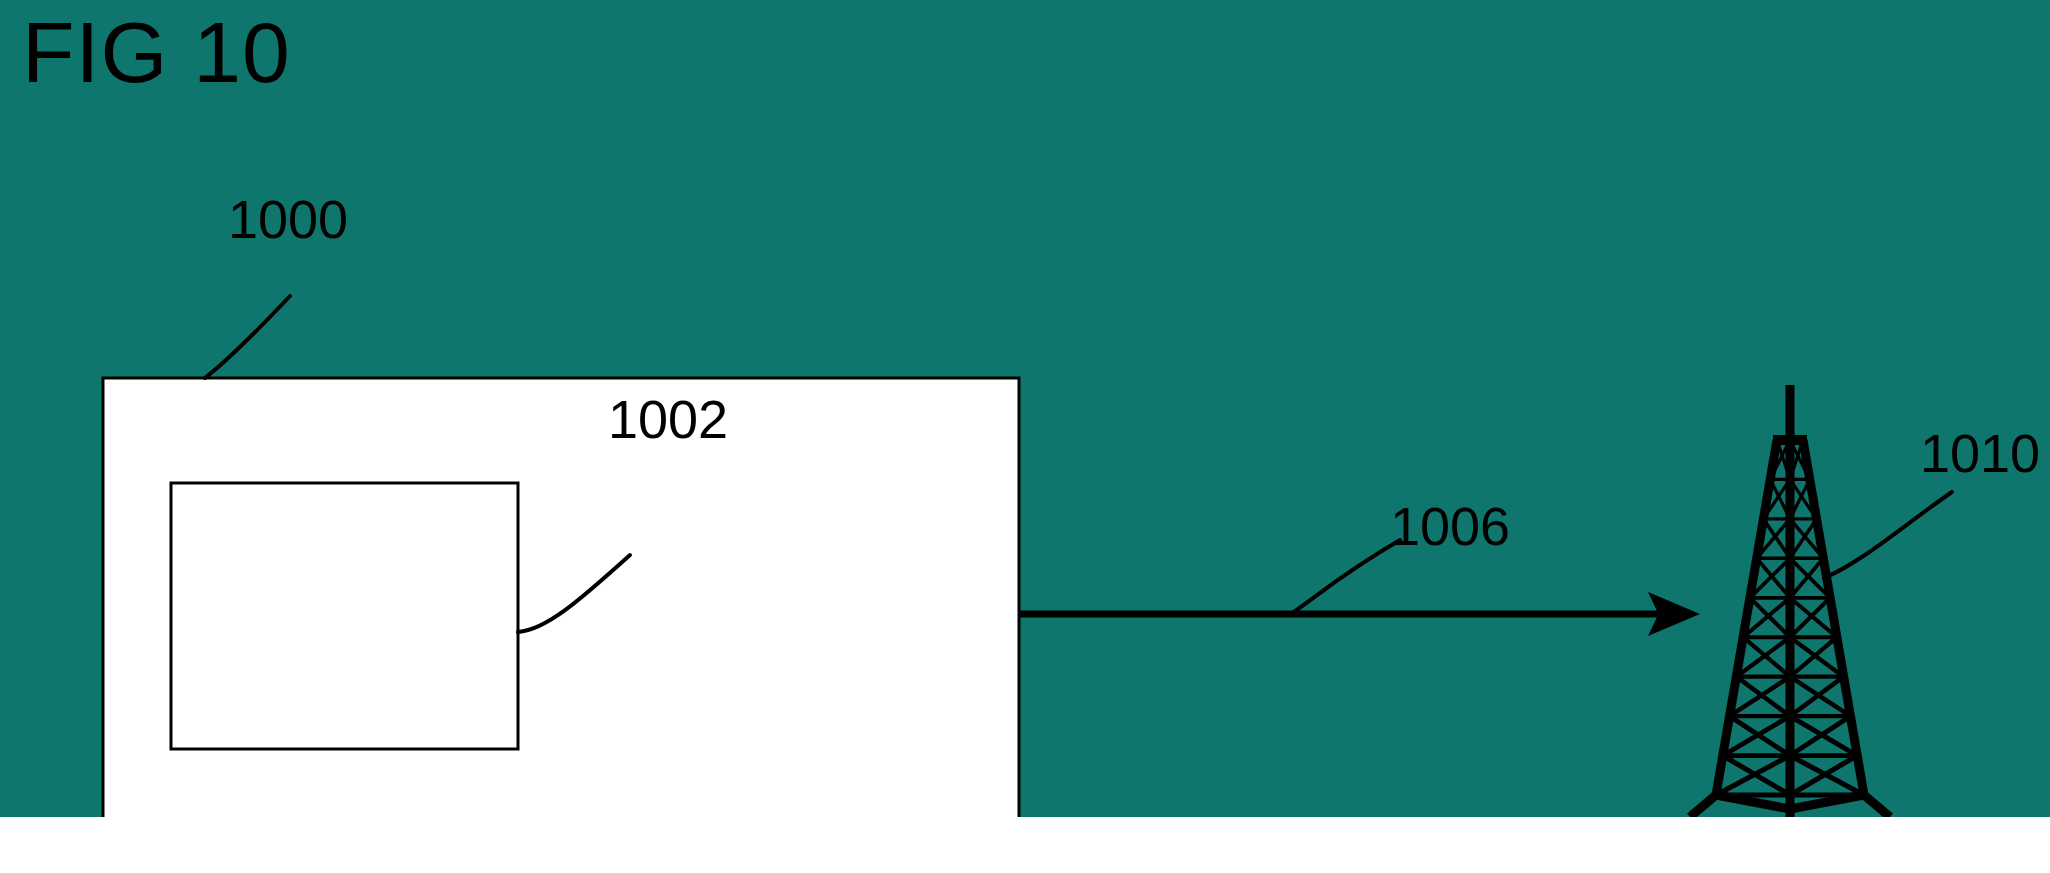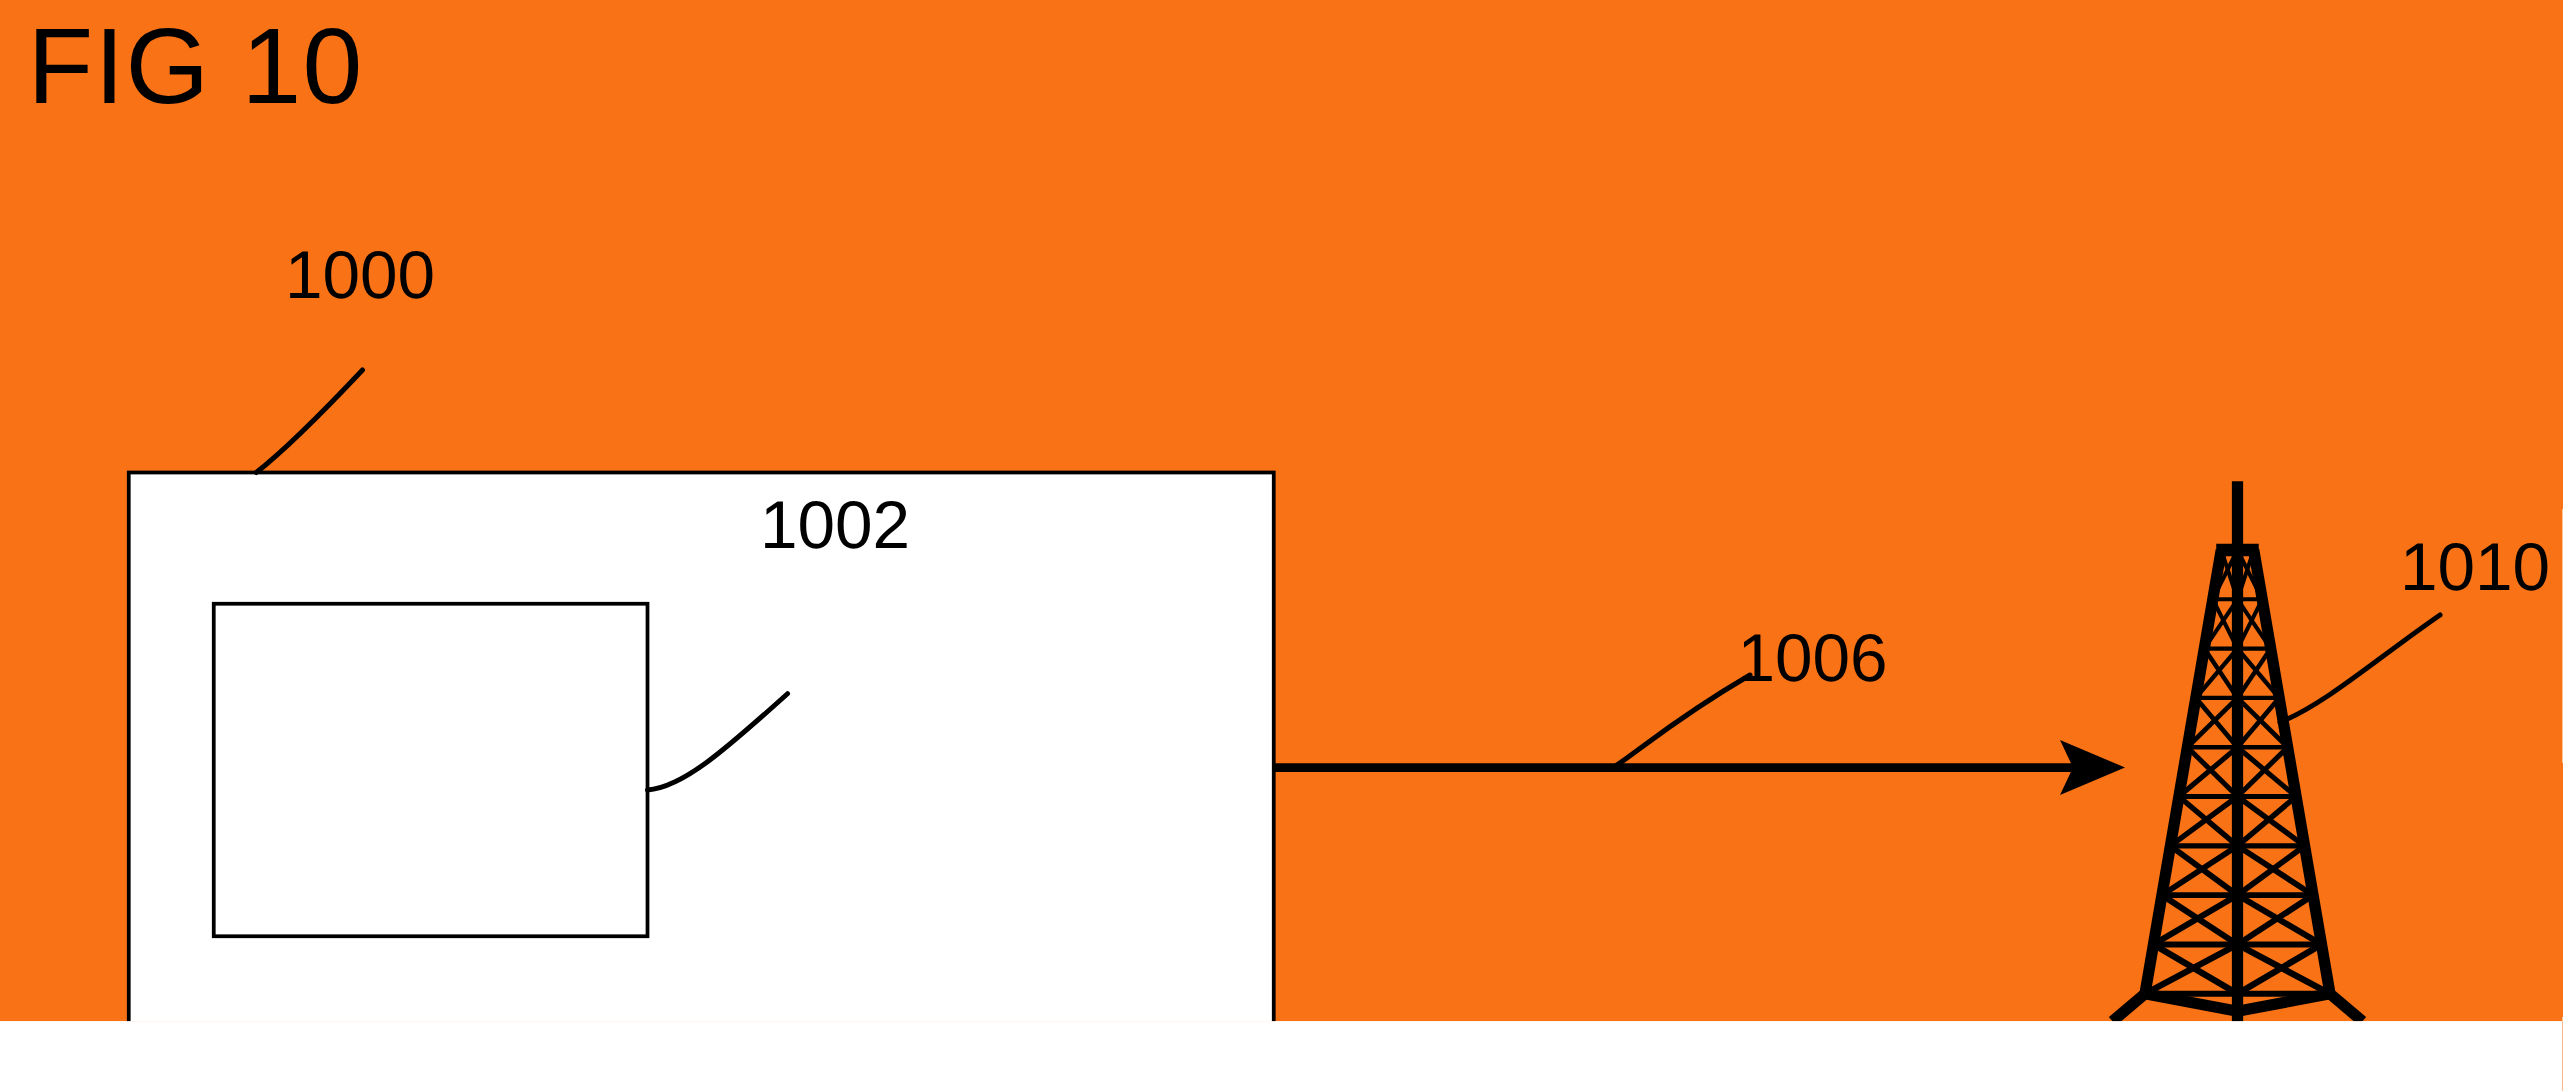--- a/index.html
+++ b/index.html
@@ -9,21 +9,21 @@
     background: #ffffff;
   }
   body {
     font-family: "Liberation Sans", sans-serif;
     color: #000000;
   }
   #figure-root {
     position: relative;
     width: 2050px;
     height: 817px;
-    background: #f97316;
+    background: #0f766e;
     overflow: hidden;
   }
   #figure-svg {
     position: absolute;
     left: 0;
     top: 0;
     width: 2050px;
     height: 873px;
     display: block;
   }

